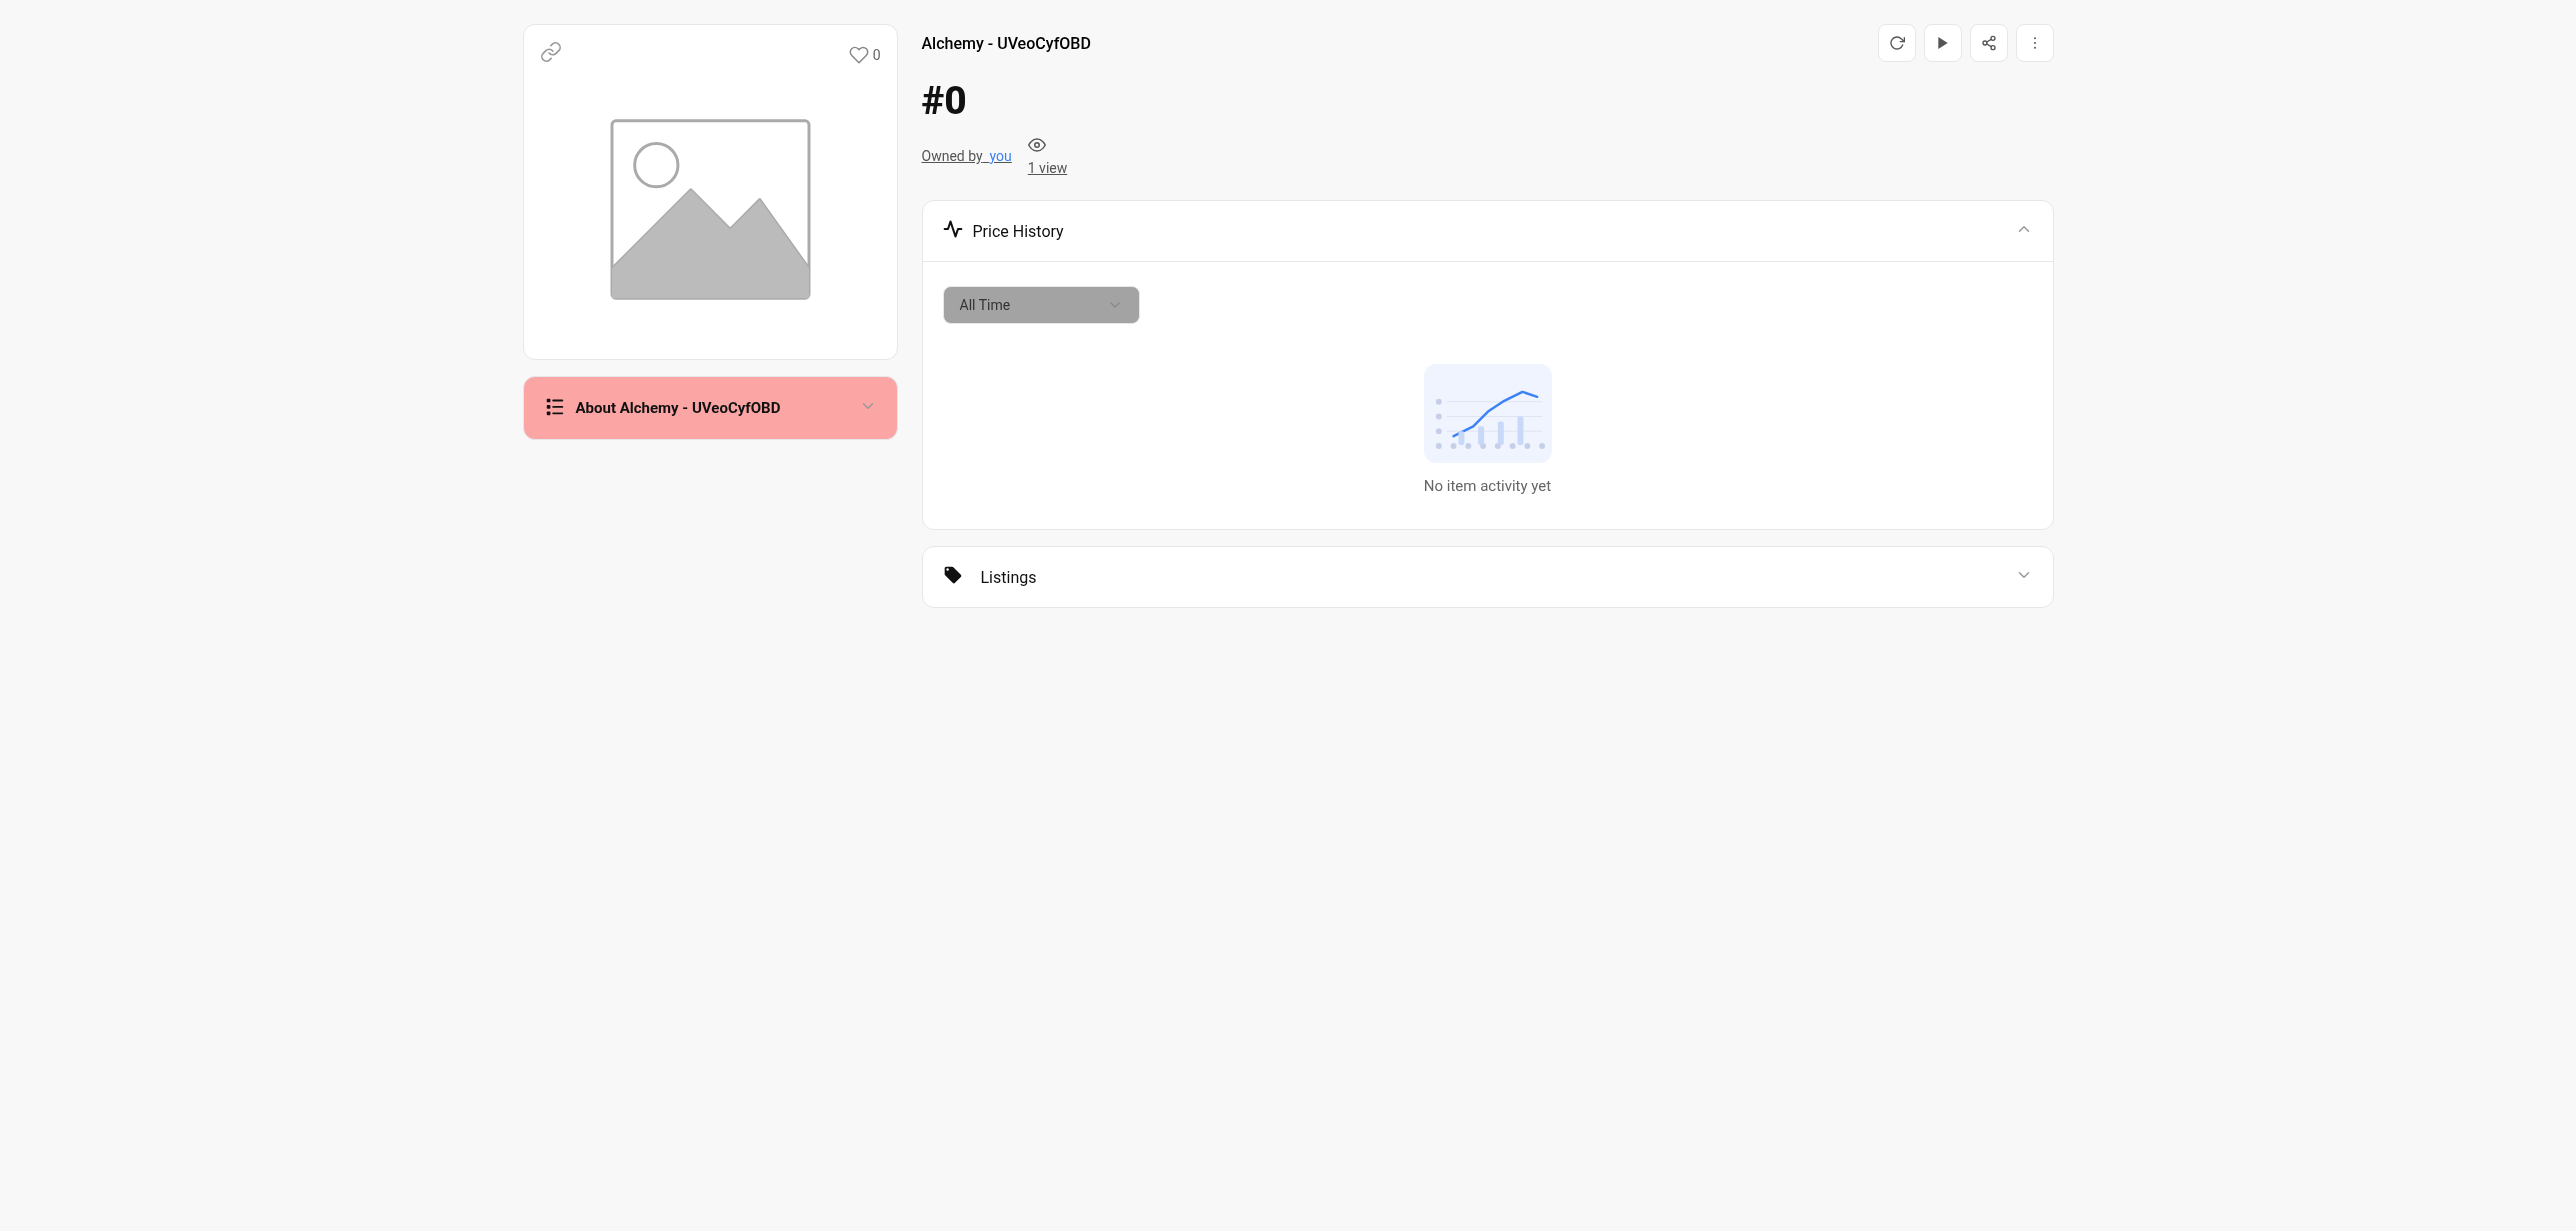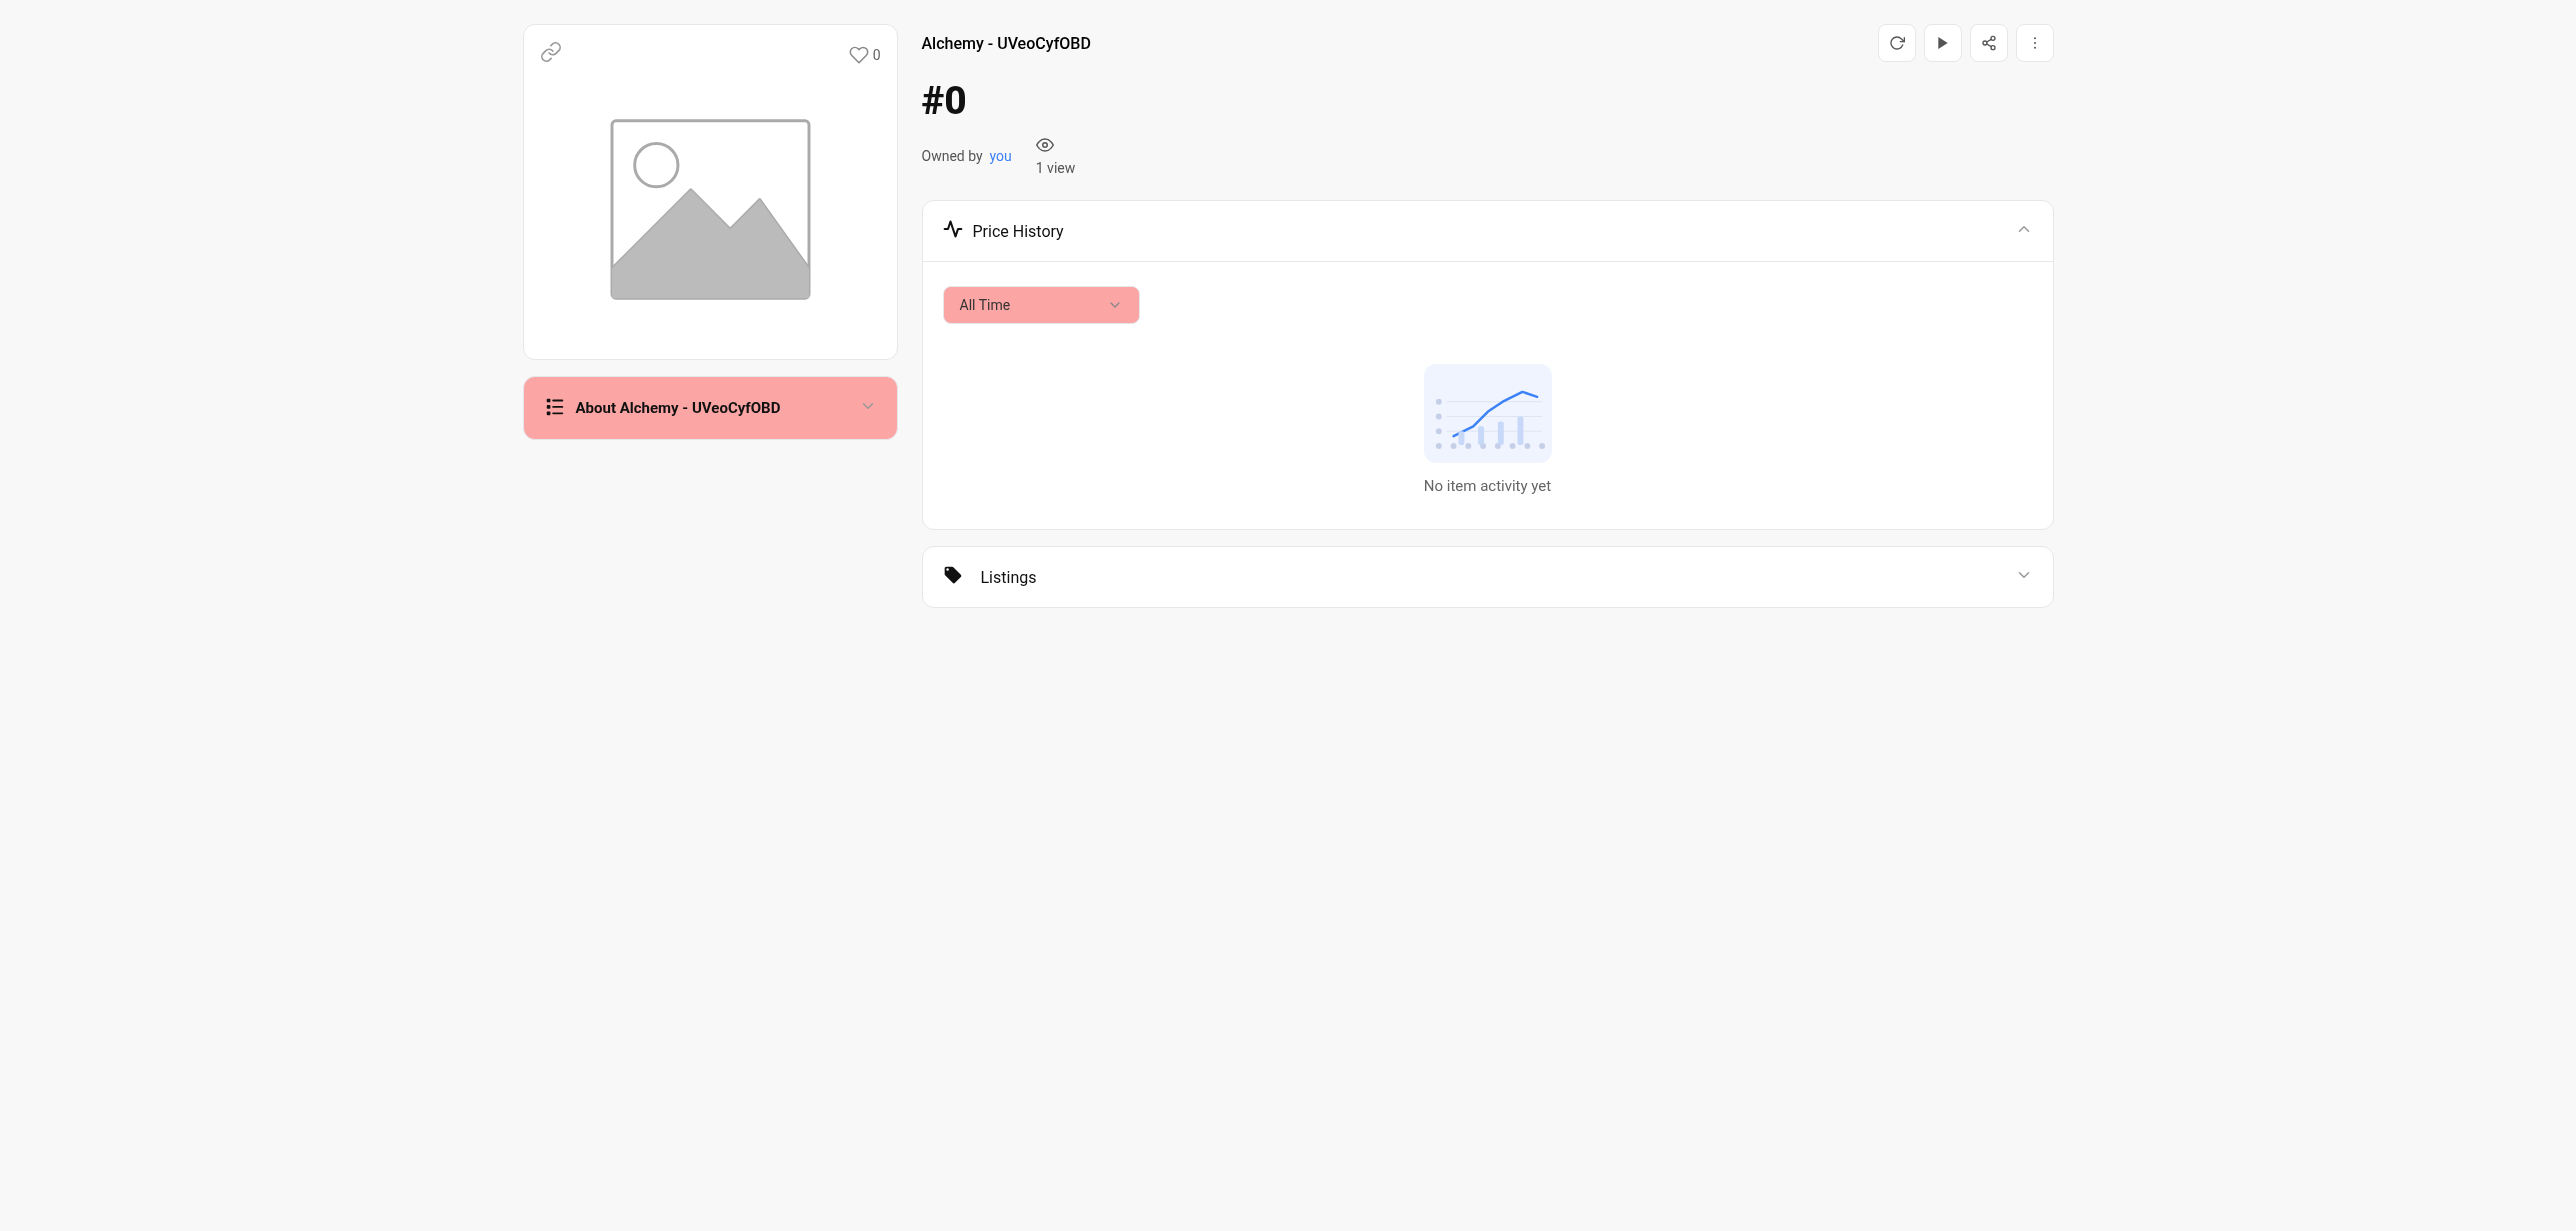--- a/index.html
+++ b/index.html
@@ -124,24 +124,25 @@
 
     .nft-title {
       font-size: 39px;
       font-weight: 800;
       margin-bottom: 12px;
       margin-top: 8px;
     }
     .owner-row {
       display: flex;
       align-items: center;
-      gap: 24px;
+      gap: 16px;
       font-size: 14px;
       color: #555;
       margin-bottom: 24px;
+      text-decoration: underline;
     }
     .owner-row a {
       color: #3b82f6;
       text-decoration: none;
     }
     .views-row {
       display: flex;
       gap: 6px;
       flex-direction: column;
     }
@@ -175,21 +176,21 @@
 
     .time-select-wrapper {
       margin-bottom: 20px;
     }
     .select-display {
       border: 1px solid #e5e7eb;
       border-radius: 8px;
       padding: 10px 16px;
       font-size: 14px;
       color: #333;
-      background: #fca5a5;
+      background: #a3a3a3;
       width: 197px;
       cursor: pointer;
       display: flex;
       align-items: center;
       justify-content: space-between;
       user-select: none;
     }
 
     .no-activity-container {
       display: flex;

